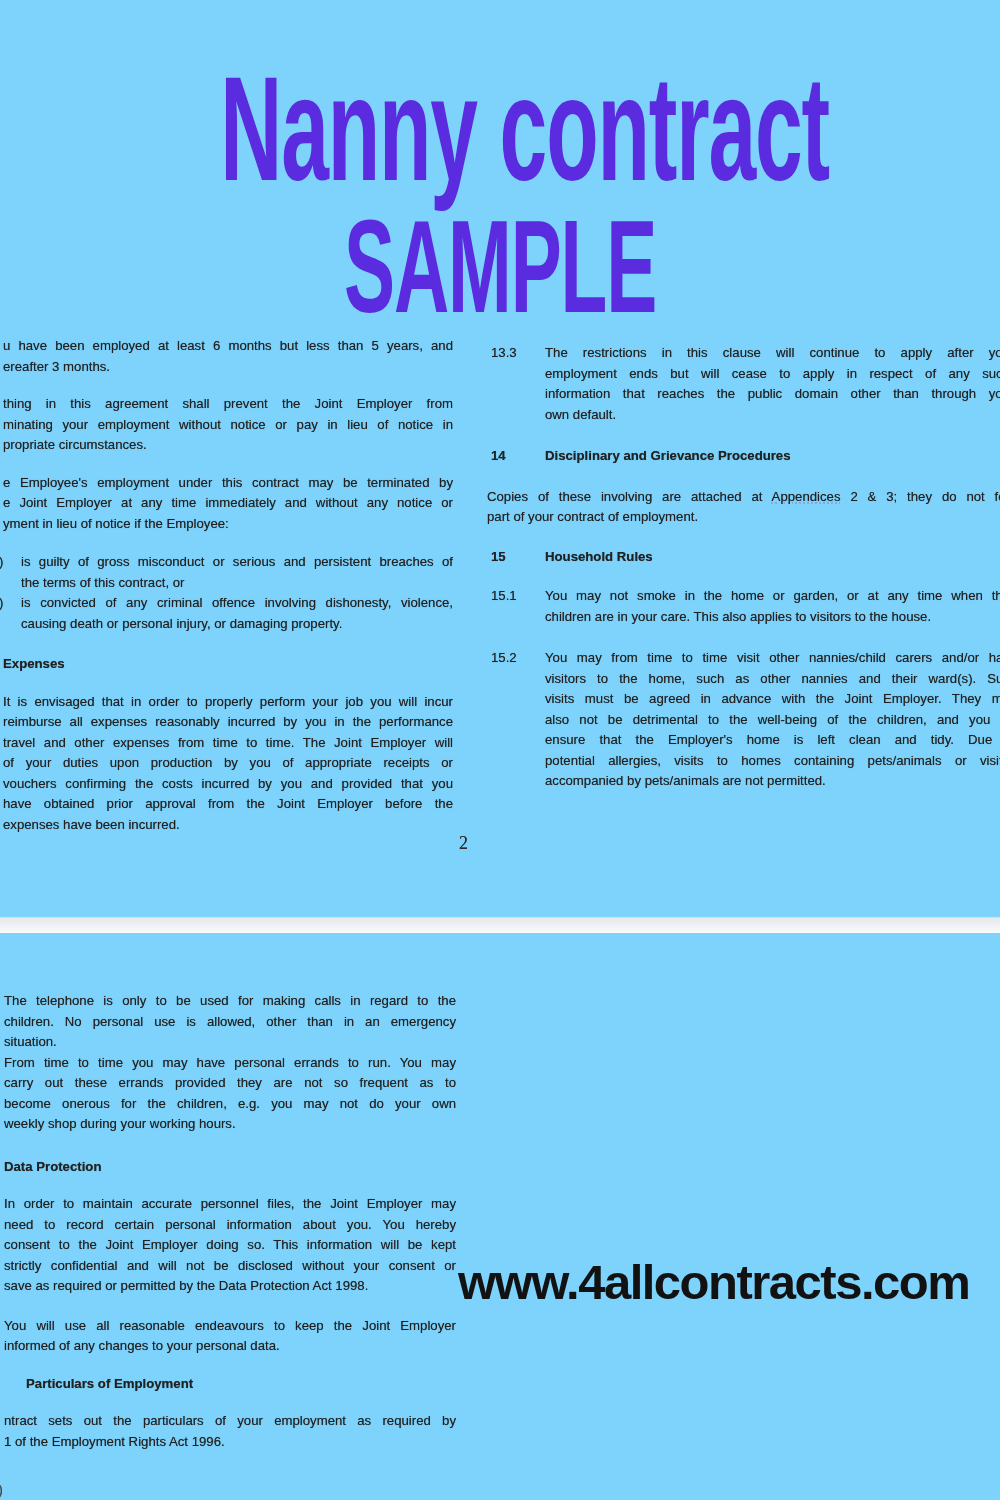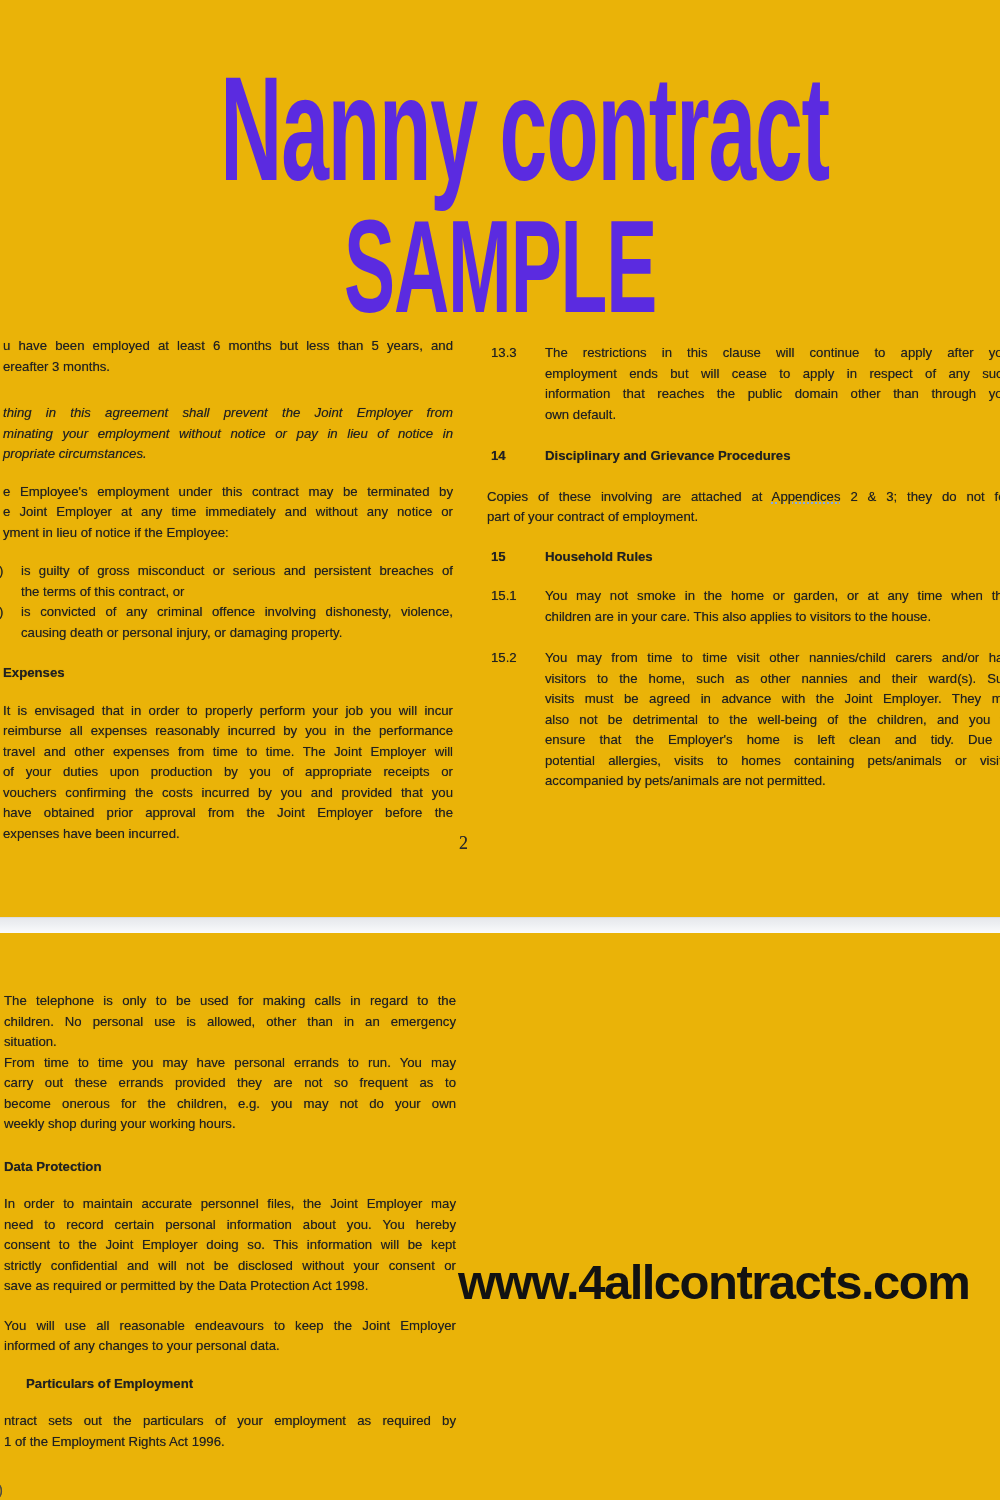--- a/index.html
+++ b/index.html
@@ -1,20 +1,20 @@
 <!DOCTYPE html>
 <html><head>
 <meta charset="utf-8">
 <style>
   * { margin:0; padding:0; box-sizing:border-box; }
   html,body { background:#ffffff; }
   body { font-family:"Liberation Sans", sans-serif; }
   .canvas {
     position:relative; width:1000px; height:1500px;
-    background:#eab308; overflow:hidden;
+    background:#7dd3fc; overflow:hidden;
   }
 
   
   .title-line { position:absolute; left:0; width:1000px; text-align:center;
     font-weight:700; color:#5b2be0; }
   .title-line1 { top:54px; font-size:148px; line-height:150px; }
   .title-line2 { top:200px; font-size:132px; line-height:134px; }
   .squish { display:inline-block; transform:scaleX(0.58); transform-origin:50% 0;
     white-space:nowrap; letter-spacing:-2px; }
 
@@ -23,21 +23,21 @@
     text-shadow:0 0 0.7px rgba(40,40,40,0.6); }
   .doc-line { text-align:justify; text-align-last:justify; }
   .doc-line.last { text-align-last:left; }
   .doc-heading { font-weight:700; }
 
   
   .p1-left  { top:330px; left:3px;  width:450px; }
   .p1-right { top:330px; left:487px; width:523px; }
 
   .para-p1l-1 { margin-top:6px; }
-  .para-p1l-2 { margin-top:26px;font-style:italic; }
+  .para-p1l-2 { margin-top:17px; }
   .para-p1l-3 { margin-top:17px; }
   .list-block { margin-top:18px; }
   .li { position:relative; padding-left:18px; }
   .li .marker { position:absolute; left:-4px; top:0; }
   .h-expenses { margin-top:20px; }
   .para-p1l-4 { margin-top:17px; }
 
   .clause { position:relative; }
   .clause .num { position:absolute; left:4px; top:0; }
   .clause .cbody { margin-left:58px; }

